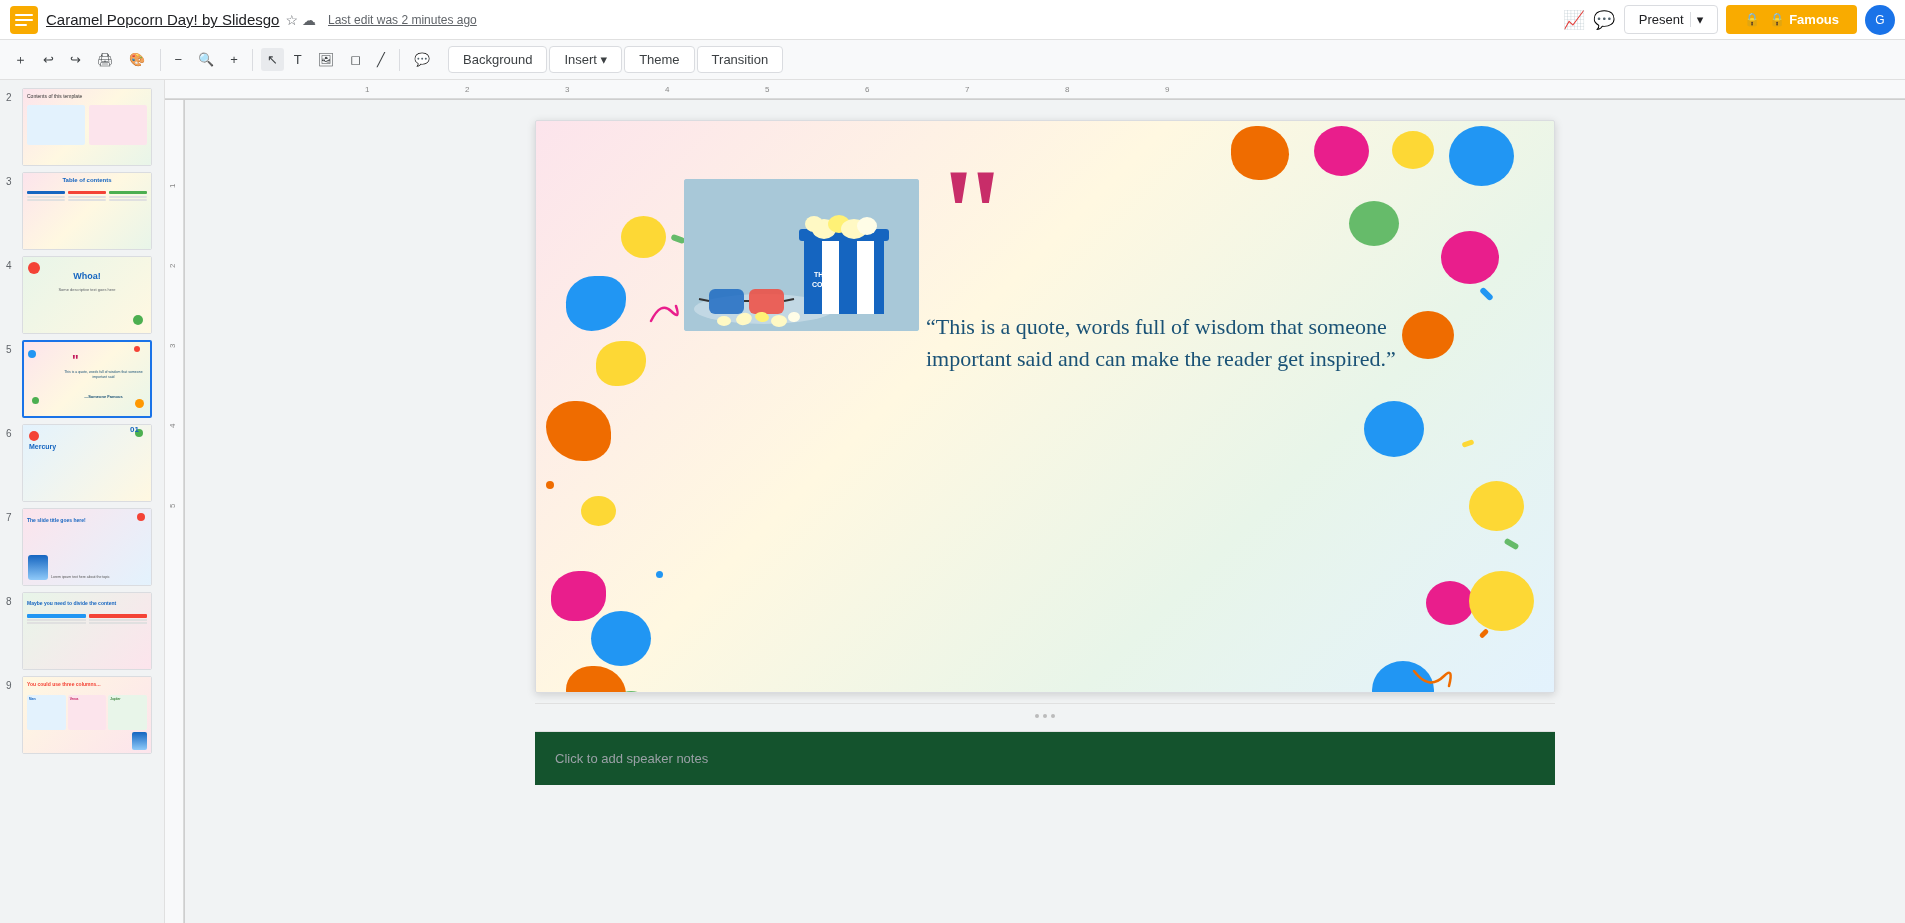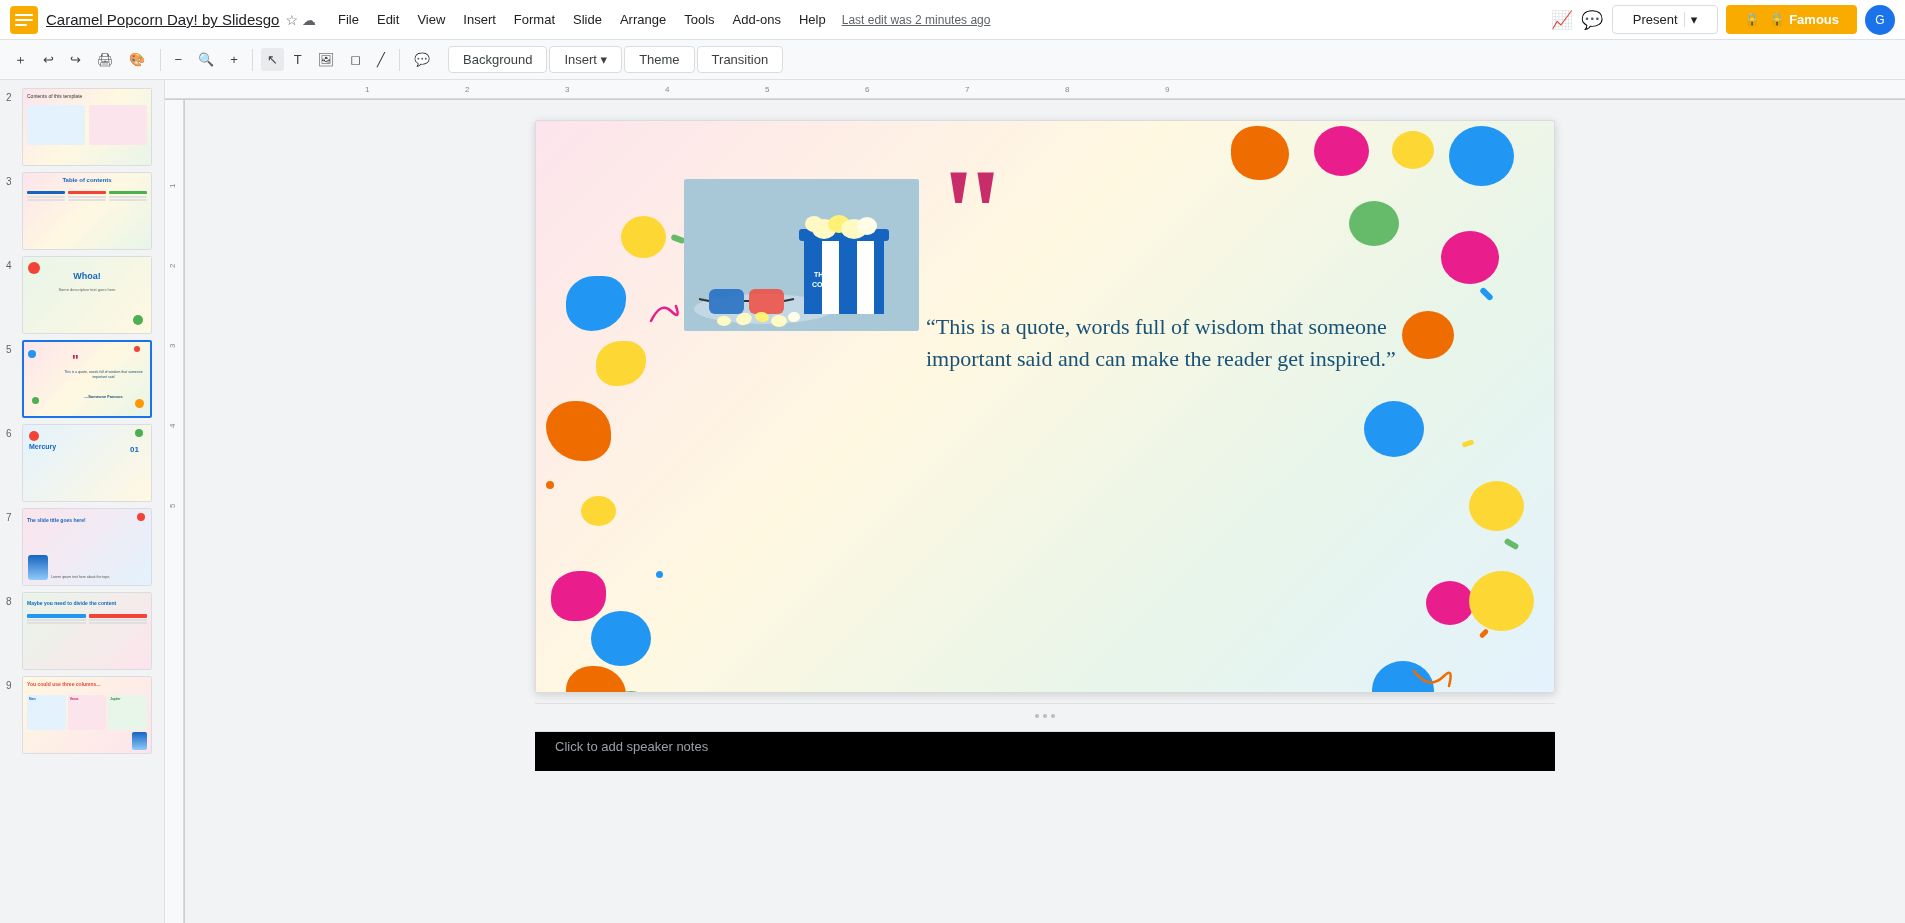--- a/index.html
+++ b/index.html
@@ -10,21 +10,21 @@
       display: flex; align-items: center; background: #fff;
       height: 40px; padding: 0 10px; border-bottom: 1px solid #e0e0e0;
     }
     #app-icon { width: 28px; height: 28px; margin-right: 8px; }
     #doc-title { font-size: 15px; color: #202124; margin-right: 6px; text-decoration: underline; }
     .title-icon { font-size: 14px; color: #5f6368; margin-right: 4px; cursor: pointer; }
     #menu-bar { display: flex; gap: 2px; margin-left: 10px; }
     .menu-item { font-size: 13px; color: #202124; padding: 4px 8px; cursor: pointer; border-radius: 4px; }
     #last-edit { font-size: 12px; color: #5f6368; margin-left: 8px; text-decoration: underline; cursor: pointer; }
     #top-right { margin-left: auto; display: flex; align-items: center; gap: 8px; }
-    #present-btn { display: flex; align-items: center; background: #fff; border: 1px solid #dadce0; border-radius: 4px; padding: 6px 20px; font-size: 13px; cursor: pointer; color: #202124; }
+    #present-btn { display: flex; align-items: center; background: #fff; border: 1px solid #dadce0; border-radius: 4px; padding: 6px 14px; font-size: 13px; cursor: pointer; color: #202124; }
     #share-btn { background: #f9ab00; color: #fff; border: none; border-radius: 4px; padding: 7px 18px; font-size: 13px; font-weight: 600; cursor: pointer; display: flex; align-items: center; gap: 5px; }
     #avatar { width: 30px; height: 30px; border-radius: 50%; background: #1a73e8; color: white; display: flex; align-items: center; justify-content: center; font-size: 12px; }
 
     
     #toolbar {
       display: flex; align-items: center; background: #f8f9fa;
       height: 40px; padding: 0 8px; border-bottom: 1px solid #e0e0e0; gap: 4px;
     }
     .tool-btn { padding: 4px 6px; border: none; background: transparent; cursor: pointer; border-radius: 3px; font-size: 13px; color: #3c4043; display: flex; align-items: center; }
     .tool-separator { width: 1px; height: 22px; background: #dadce0; margin: 0 4px; }
@@ -81,21 +81,21 @@
       font-size: 22px; color: #1a5276; text-align: center;
       font-family: Georgia, serif; line-height: 1.4;
     }
     #quote-author {
       position: absolute; left: 390px; top: 390px; right: 120px;
       font-size: 24px; color: #1a5276; text-align: center;
       font-family: Arial, sans-serif; font-weight: bold;
     }
 
     
-    #notes-area { padding: 7px 20px; font-size: 13px; color: #9aa0a6; background: #000000; border-top: 1px solid #e0e0e0; min-height: 40px; cursor: text; }
+    #notes-area { padding: 19px 20px; font-size: 13px; color: #9aa0a6; background: #14532d; border-top: 1px solid #e0e0e0; min-height: 40px; cursor: text; }
 
     
     #bottom-scroll { height: 24px; background: #f1f3f4; border-top: 1px solid #e0e0e0; display: flex; align-items: center; justify-content: center; }
     .scroll-dots { display: flex; gap: 4px; }
     .scroll-dot { width: 4px; height: 4px; border-radius: 50%; background: #bbb; }
 
     
     .thumb-content { width: 100%; height: 100%; position: relative; overflow: hidden; font-size: 5px; }
     .thumb-bg-colorful { background: linear-gradient(135deg, #fce4ec, #fff8e1, #e8f5e9); }
   </style>
@@ -106,32 +106,20 @@
 
   <svg id="app-icon" viewBox="0 0 28 28">
     <rect width="28" height="28" rx="4" fill="#f9ab00"></rect>
     <rect x="5" y="8" width="18" height="2" rx="1" fill="white"></rect>
     <rect x="5" y="13" width="18" height="2" rx="1" fill="white"></rect>
     <rect x="5" y="18" width="12" height="2" rx="1" fill="white"></rect>
   </svg>
   <span id="doc-title">Caramel Popcorn Day! by Slidesgo</span>
   <span class="title-icon">☆</span>
   <span class="title-icon">☁</span>
-  <div id="menu-bar">
-    <span class="menu-item">File</span>
-    <span class="menu-item">Edit</span>
-    <span class="menu-item">View</span>
-    <span class="menu-item">Insert</span>
-    <span class="menu-item">Format</span>
-    <span class="menu-item">Slide</span>
-    <span class="menu-item">Arrange</span>
-    <span class="menu-item">Tools</span>
-    <span class="menu-item">Add-ons</span>
-    <span class="menu-item">Help</span>
-  </div>
   <span id="last-edit">Last edit was 2 minutes ago</span>
   <div id="top-right">
 
     <span style="font-size:18px; color:#5f6368; cursor:pointer;">📈</span>
 
     <span style="font-size:18px; color:#5f6368; cursor:pointer;">💬</span>
     <button id="present-btn">
       <span>Present</span>
       <span style="margin-left:6px; border-left:1px solid #dadce0; padding-left:6px;">▾</span>
     </button>
@@ -247,21 +235,21 @@
       </div>
     </div>
 
     <div class="slide-thumb">
       <span class="slide-num">6</span>
       <div class="slide-img">
         <div class="thumb-content" style="background: linear-gradient(135deg, #e3f2fd, #fff8e1);">
           <div style="position:absolute; width:10px; height:10px; border-radius:50%; background:#f44336; top:6px; left:6px;"></div>
           <div style="position:absolute; width:8px; height:8px; border-radius:50%; background:#4caf50; top:4px; right:8px;"></div>
           <div style="padding:6px; font-size:7px; color:#1565c0; font-weight:bold; margin-top:12px;">Mercury</div>
-          <div style="position:absolute; right:12px; top:20px; font-size:8px; color:#1565c0; font-weight:bold;">01</div>
+          <div style="position:absolute; right:12px; top:0; font-size:8px; color:#1565c0; font-weight:bold;">01</div>
         </div>
       </div>
     </div>
 
     <div class="slide-thumb">
       <span class="slide-num">7</span>
       <div class="slide-img">
         <div class="thumb-content" style="background: linear-gradient(135deg, #fce4ec, #e3f2fd);">
           <div style="padding:4px; font-size:5px; color:#1565c0; font-weight:bold; margin-top:4px;">The slide title goes here!</div>
           <div style="position:absolute; bottom:5px; left:5px; width:20px; height:25px; background:linear-gradient(180deg,#1565c0,#90caf9); border-radius:3px;"></div>

